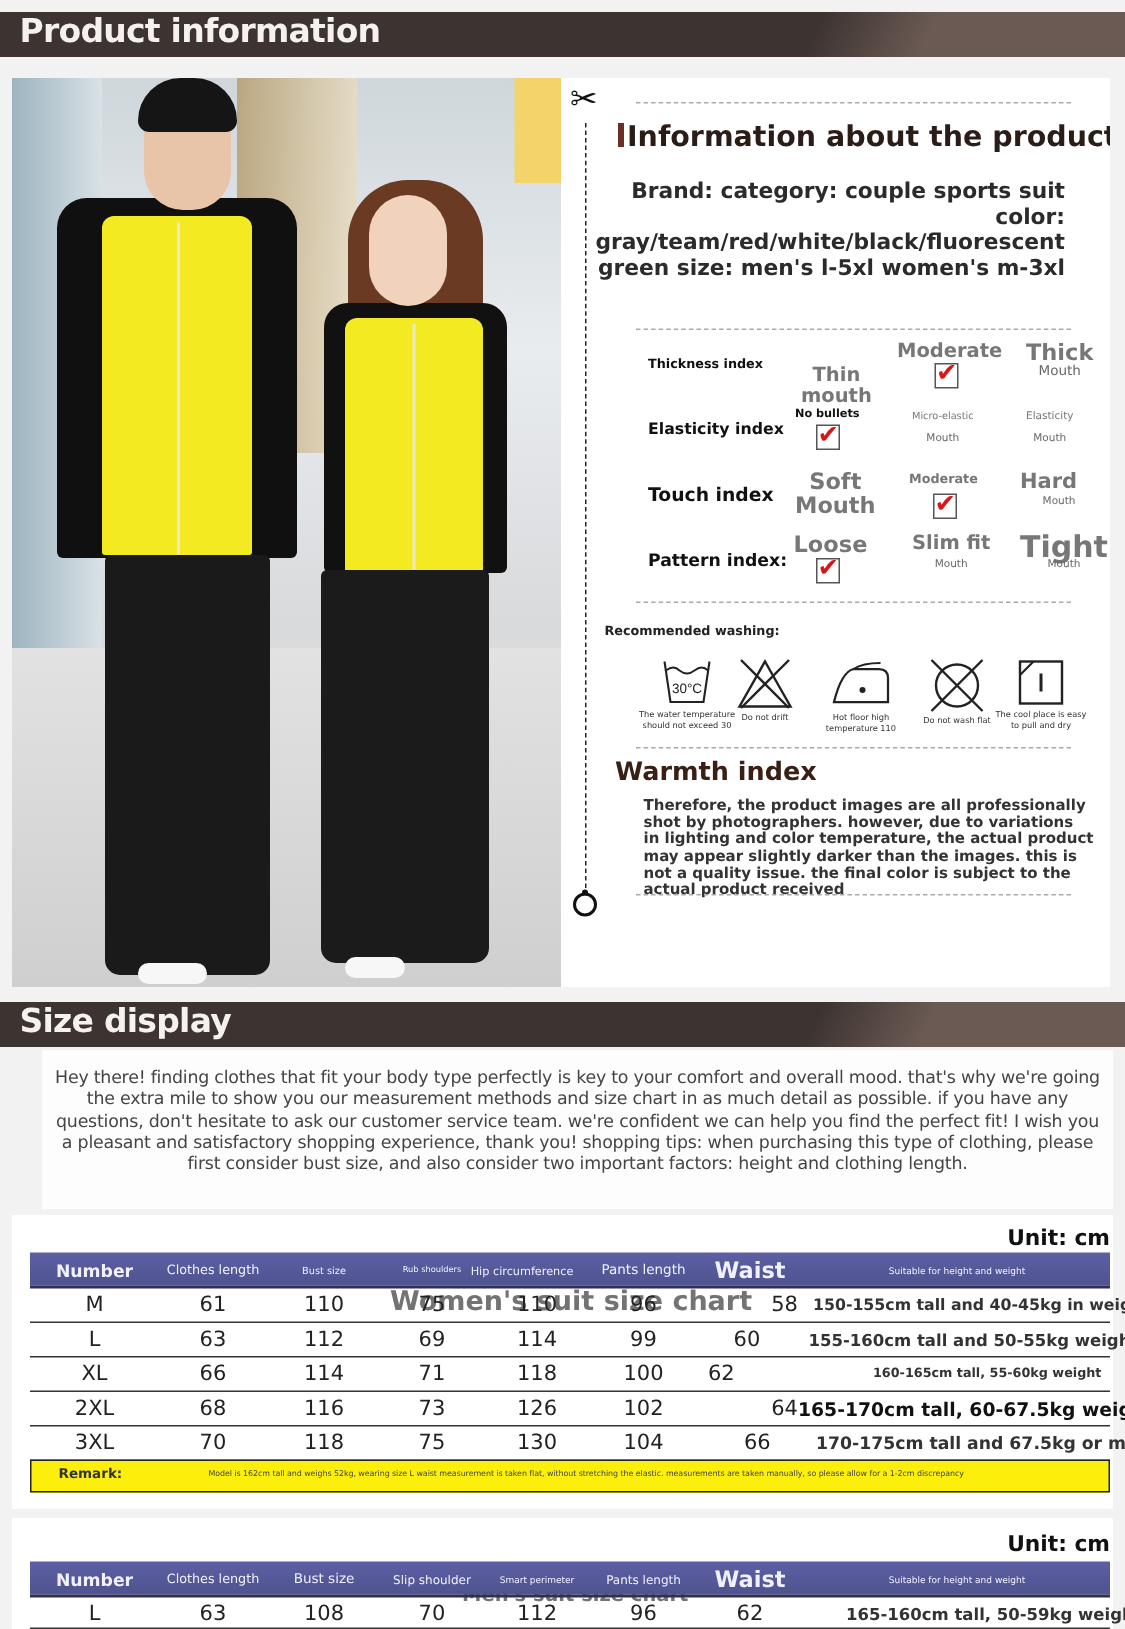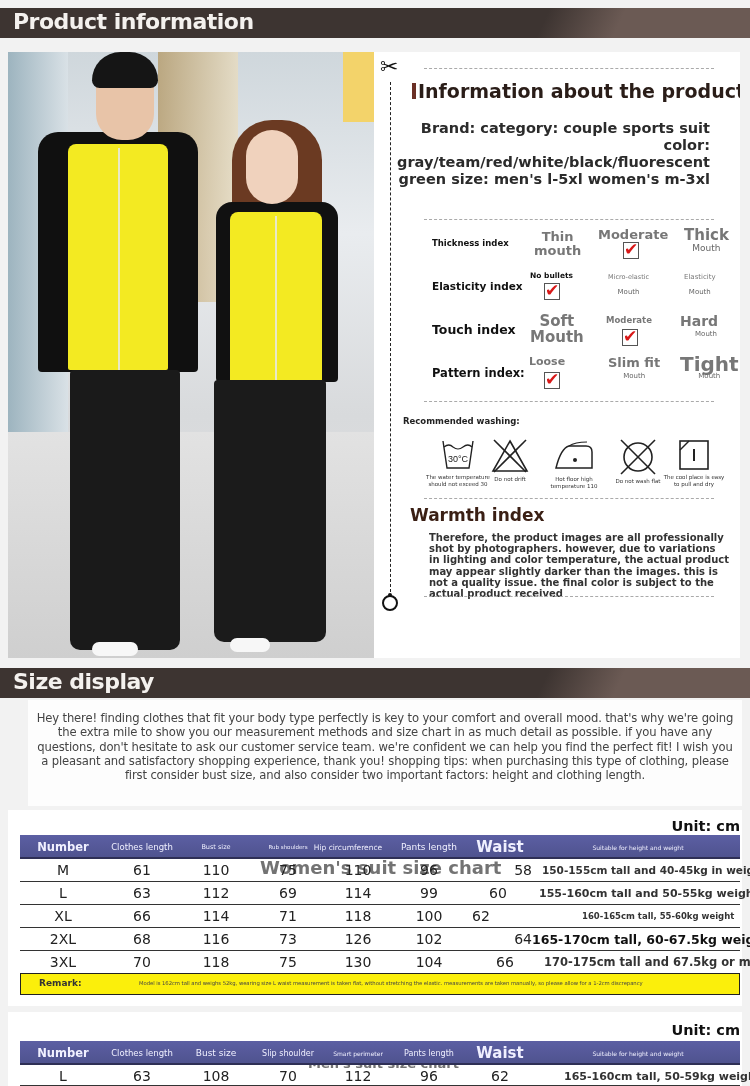--- a/index.html
+++ b/index.html
@@ -144,39 +144,39 @@
   <div class="cut-line"></div>
   <div class="ring-icon"></div>
 
   <div class="dash-h" style="top:16px;"></div>
   <div class="info-title">Information about the product:</div>
   <div class="info-desc">Brand: category: couple sports suit color: gray/team/red/white/black/fluorescent green size: men's l-5xl women's m-3xl</div>
 
   <div class="dash-h" style="top:167px;"></div>
 
   <div class="idx-label" style="top:186px;font-size:8.5px;">Thickness index</div>
-  <div class="idx-opt" style="left:160px;top:178px;font-size:13px;"><span>Thin</span><br><span>mouth</span></div>
+  <div class="idx-opt" style="left:160px;top:192px;font-size:13px;"><span>Thin</span><br><span>mouth</span></div>
   <div class="idx-opt" style="left:224px;top:176px;font-size:13px;">Moderate</div>
   <div class="check-icon" style="left:249px;top:190px;"></div>
   <div class="idx-opt" style="left:310px;top:176px;font-size:15px;"><span>Thick</span><span class="sub" style="font-size:9px;">Mouth</span></div>
 
   <div class="idx-label" style="top:228px;font-size:10.5px;">Elasticity index</div>
   <div class="idx-opt" style="left:156px;top:220px;font-size:7.5px;color:#111;">No bullets</div>
   <div class="check-icon" style="left:170px;top:231px;"></div>
   <div class="idx-opt" style="left:234px;top:222px;font-size:6.5px;font-weight:normal;"><span>Micro-elastic</span><span class="sub" style="margin-top:8px;">Mouth</span></div>
   <div class="idx-opt" style="left:310px;top:222px;font-size:7px;font-weight:normal;"><span>Elasticity</span><span class="sub" style="margin-top:8px;">Mouth</span></div>
 
   <div class="idx-label" style="top:270px;font-size:12.5px;">Touch index</div>
   <div class="idx-opt" style="left:156px;top:262px;font-size:15px;"><span>Soft</span><br><span>Mouth</span></div>
   <div class="idx-opt" style="left:232px;top:264px;font-size:8.5px;">Moderate</div>
   <div class="check-icon" style="left:248px;top:277px;"></div>
   <div class="idx-opt" style="left:306px;top:262px;font-size:14px;"><span>Hard</span><span class="sub" style="margin-top:2px;margin-left:14px;">Mouth</span></div>
 
   <div class="idx-label" style="top:314px;font-size:11.5px;">Pattern index:</div>
-  <div class="idx-opt" style="left:155px;top:304px;font-size:11px;text-align:center;">Loose</div>
+  <div class="idx-opt" style="left:155px;top:304px;font-size:15px;text-align:center;">Loose</div>
   <div class="check-icon" style="left:170px;top:320px;"></div>
   <div class="idx-opt" style="left:234px;top:304px;font-size:13px;"><span>Slim fit</span><span class="sub" style="margin-top:3px;">Mouth</span></div>
   <div class="idx-opt" style="left:306px;top:302px;font-size:20px;"><span>Tight</span><span class="sub" style="margin-top:-2px;">Mouth</span></div>
 
   <div class="dash-h" style="top:349px;"></div>
 
   <div class="wash-label">Recommended washing:</div>
 
   <div class="wash-item" style="left:52px;">
     <svg width="36" height="34" viewBox="0 0 36 34">

